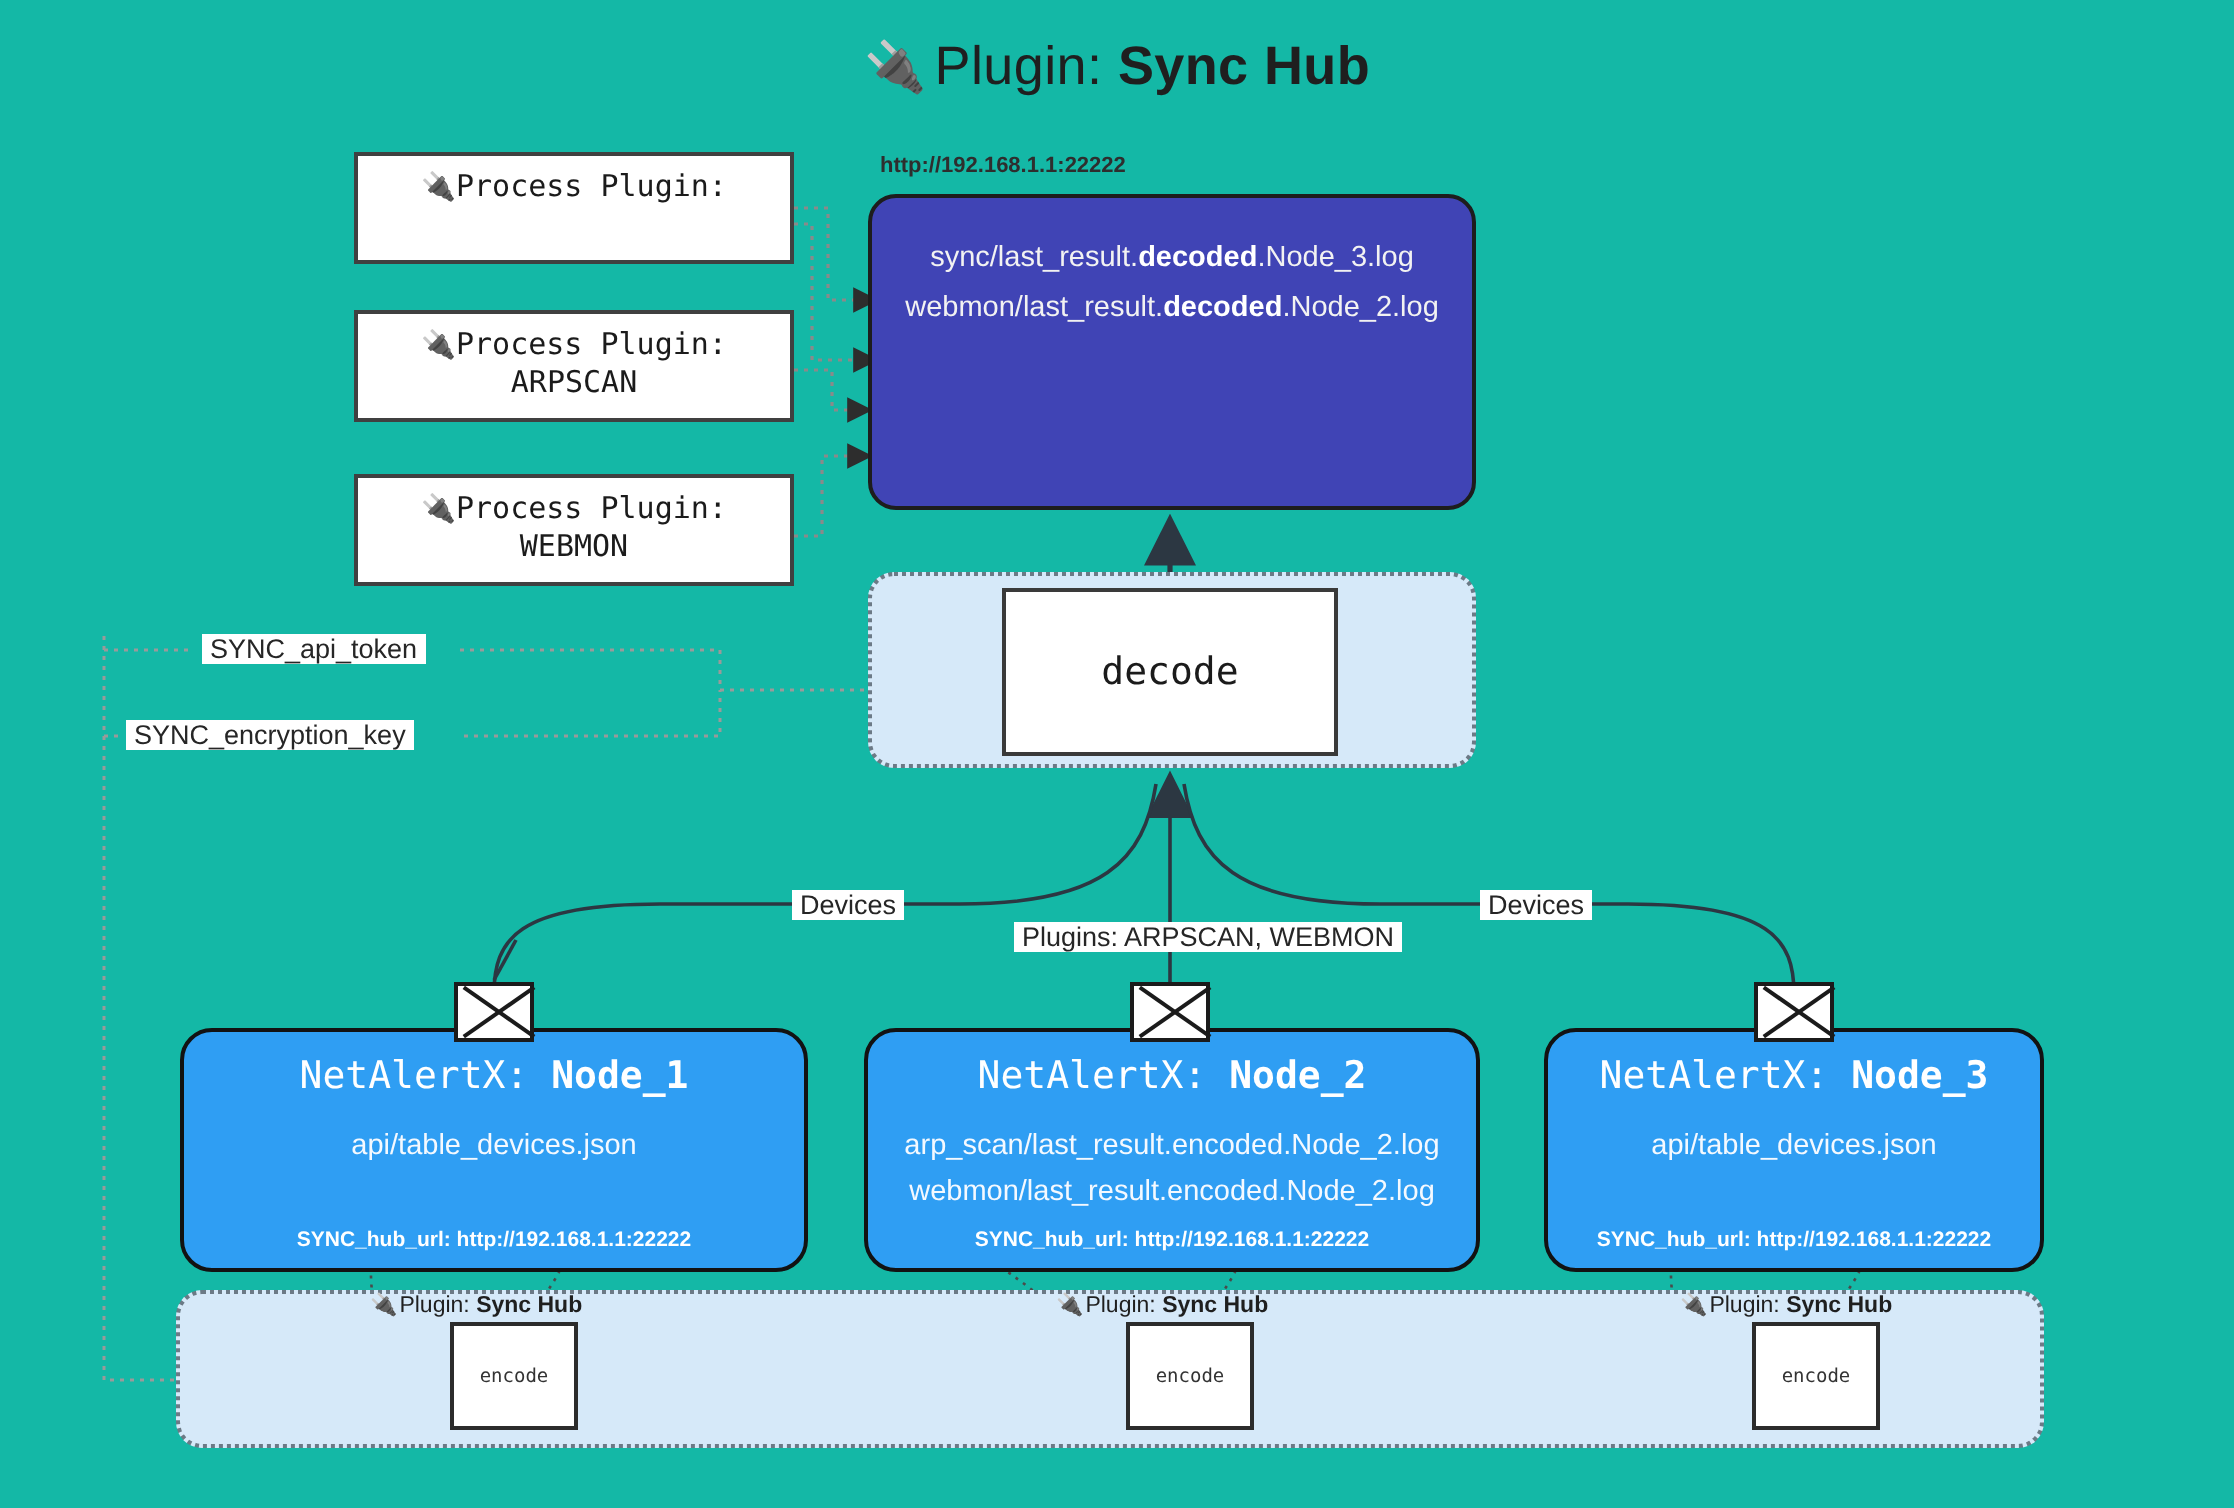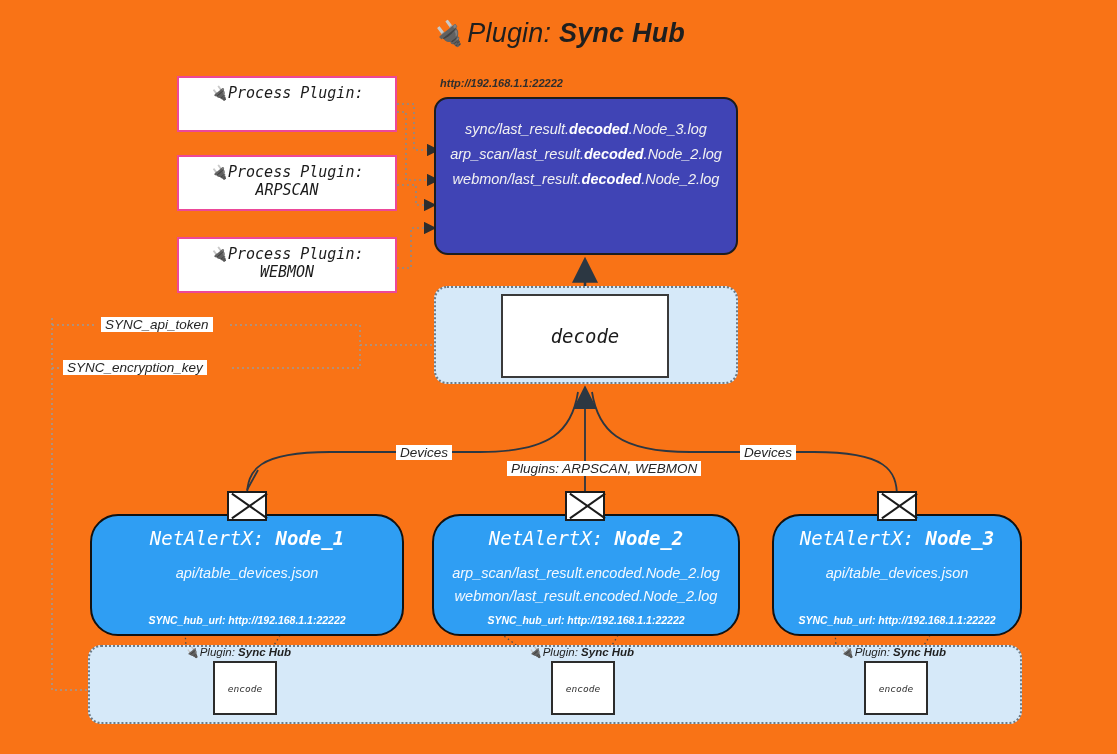--- a/index.html
+++ b/index.html
@@ -7,22 +7,21 @@
   html, body {
     margin: 0; padding: 0;
     background: #ffffff;
     font-family: "Liberation Sans", sans-serif;
   }
   #stage {
     position: relative;
     width: 1117px;
     height: 754px;
     overflow: hidden;
-    background: #f97316;
-    font-style: italic;
+    background: #14b8a6;
   }
   #wires {
     position: absolute;
     left: 0; top: 0;
     width: 1117px; height: 754px;
     pointer-events: none;
   }
 
   
   #title {
@@ -38,21 +37,21 @@
   #title .plug { font-size: 25px; margin-right: 4px; }
   #title .t-light { font-weight: 400; }
   #title .t-bold { font-weight: 700; }
 
   
   .proc-box {
     position: absolute;
     width: 220px;
     height: 56px;
     background: #ffffff;
-    border: 2px solid #ec4899;
+    border: 2px solid #404040;
     font-family: "DejaVu Sans Mono", "Liberation Mono", monospace;
     font-size: 15px;
     color: #1b1b1b;
     line-height: 1.22;
     padding-top: 6px;
     text-align: center;
   }
   .proc-box .row1 { display: block; white-space: nowrap; }
   .proc-box .row2 { display: block; white-space: nowrap; }
   .proc-box .plug { font-family: "DejaVu Sans", sans-serif; font-size: 14px; }
@@ -128,21 +127,21 @@
     white-space: nowrap;
   }
 
   
   .node {
     position: absolute;
     top: 514px;
     height: 122px;
     background: #2f9ef3;
     border: 2px solid #121212;
-    border-radius: 28px;
+    border-radius: 16px;
     padding-top: 11px;
   }
   .node .node-title {
     text-align: center;
     font-family: "DejaVu Sans Mono", "Liberation Mono", monospace;
     font-size: 19px;
     color: #ffffff;
     white-space: nowrap;
   }
   .node .node-title b { font-weight: 700; }
@@ -197,20 +196,21 @@
     top: 661px;
     width: 64px; height: 54px;
     background: #ffffff;
     border: 2px solid #2c2c2c;
     display: flex;
     align-items: center;
     justify-content: center;
     font-family: "DejaVu Sans Mono", "Liberation Mono", monospace;
     font-size: 9.5px;
     color: #333333;
+    margin-left: 12px;
   }
   .encode-label {
     position: absolute;
     top: 646px;
     font-size: 11.5px;
     color: #1f1f1f;
     white-space: nowrap;
   }
   .encode-label .plug { font-size: 11px; margin-right: 1px; }
   .encode-label b { font-weight: 700; }
@@ -286,21 +286,20 @@
   <div class="proc-box" style="left:177px; top:237px;">
     <span class="row1"><span class="plug">🔌</span><span>Process Plugin:</span></span>
     <span class="row2">WEBMON</span>
   </div>
 
   <div id="hub-url">http://192.168.1.1:22222</div>
 
   <div id="hub">
     <div class="hub-lines">
       <div class="hub-line"><span>sync/last_result.</span><b>decoded</b><span>.Node_3.log</span></div>
-      <div class="hub-line"><span>arp_scan/last_result.</span><b>decoded</b><span>.Node_2.log</span></div>
       <div class="hub-line"><span>webmon/last_result.</span><b>decoded</b><span>.Node_2.log</span></div>
     </div>
   </div>
 
   <div id="decode-wrap"></div>
   <div id="decode-box">decode</div>
 
   <div class="wire-label" style="left:101px; top:317px;">SYNC_api_token</div>
   <div class="wire-label" style="left:63px; top:360px;">SYNC_encryption_key</div>
 

